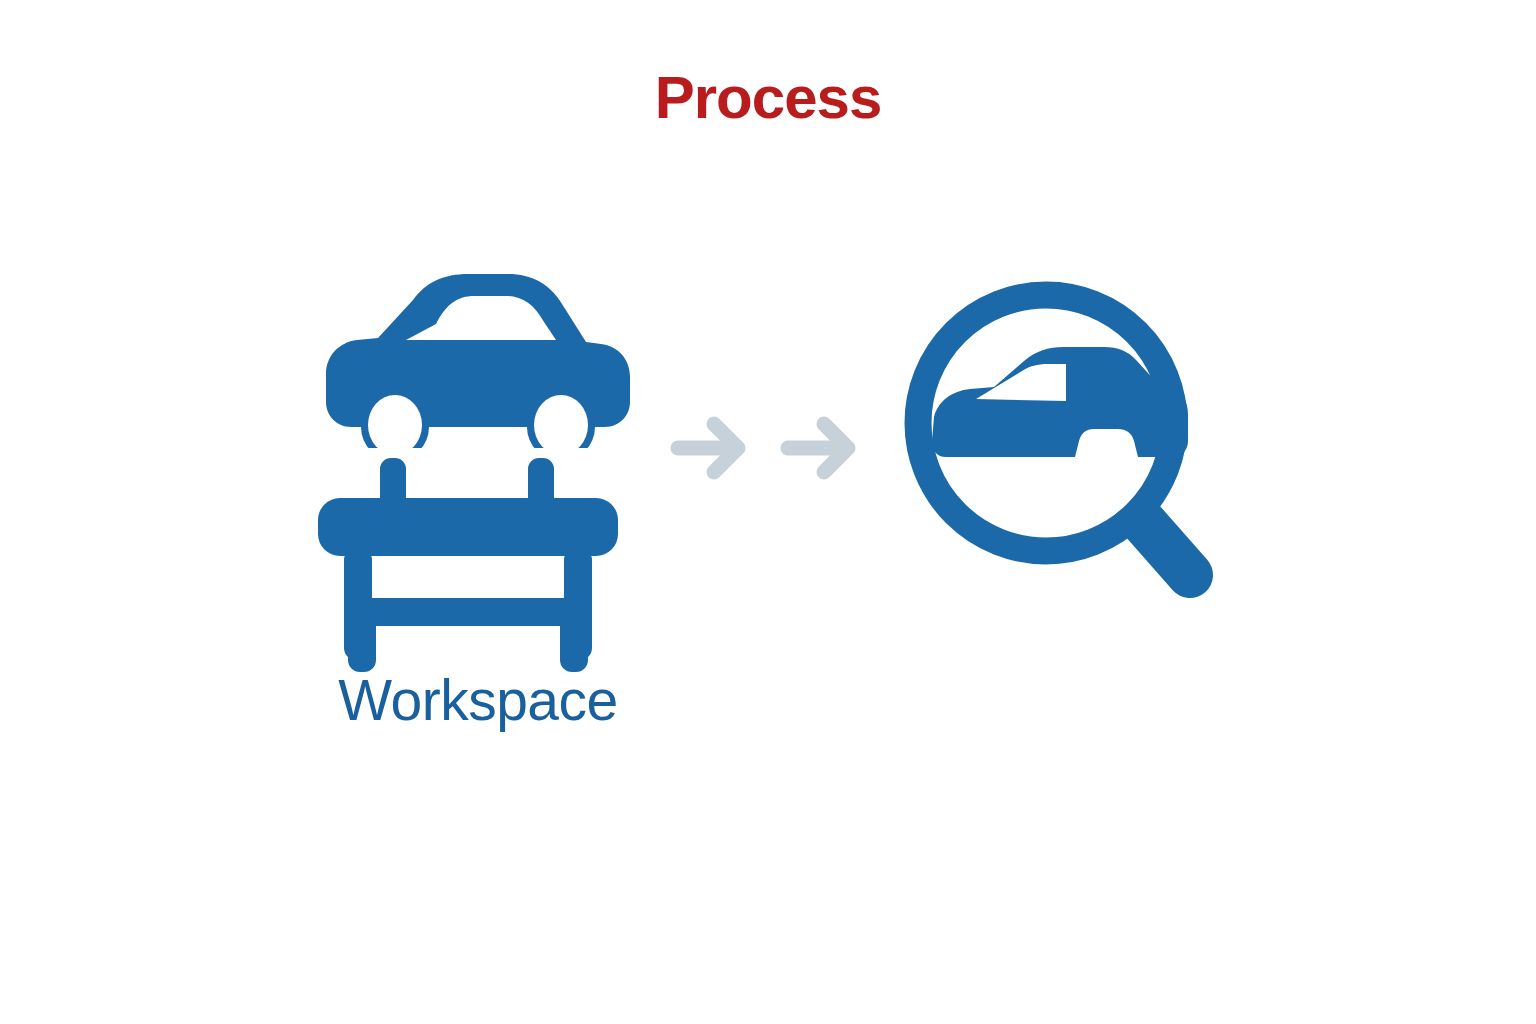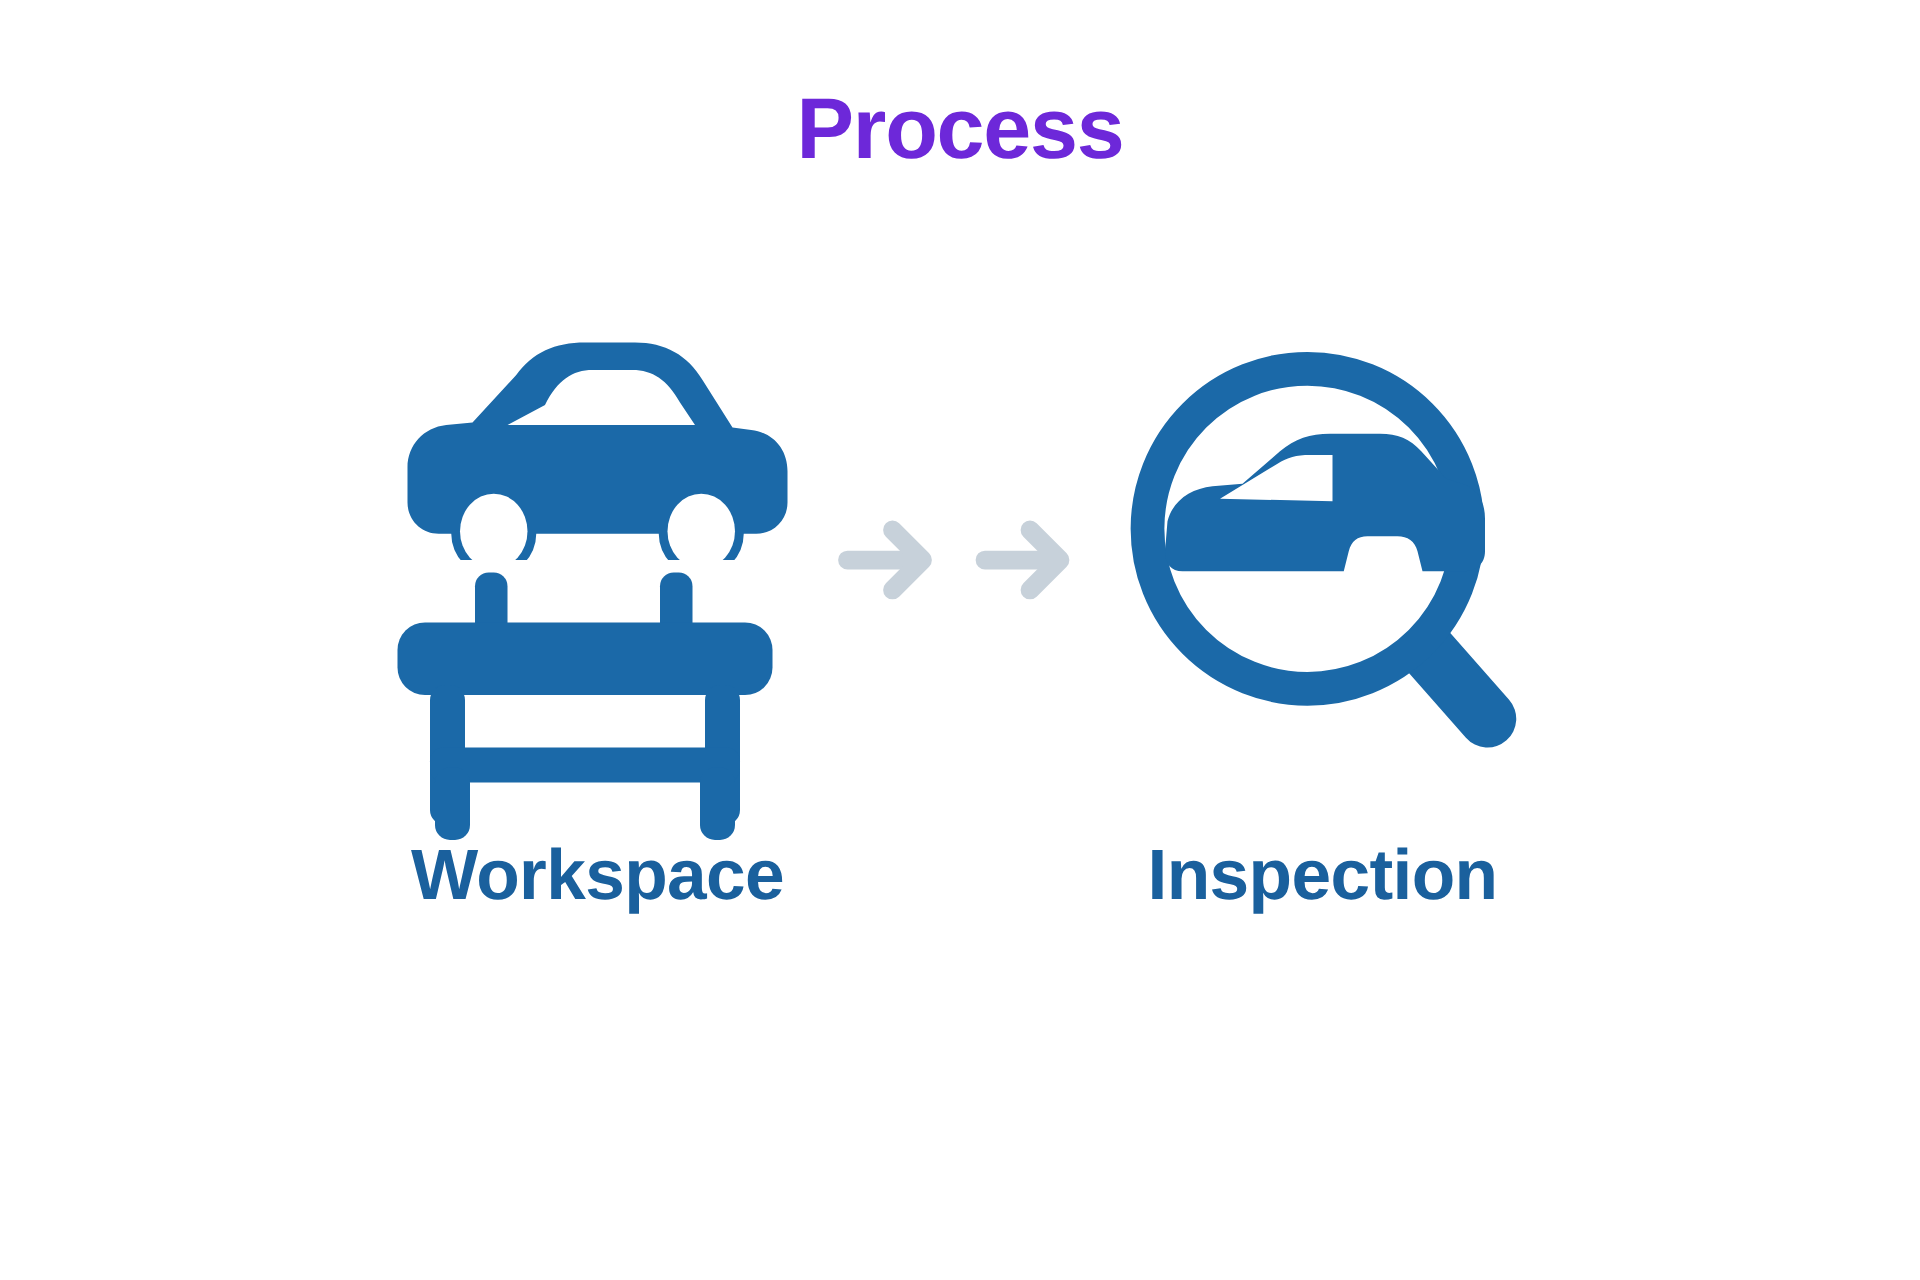--- a/index.html
+++ b/index.html
@@ -23,24 +23,24 @@
     background: #ffffff;
   }
 
   
   #page-title {
     position: absolute;
     top: 66px;
     left: 0;
     width: 1536px;
     text-align: center;
-    font-size: 69px;
+    font-size: 60px;
     font-weight: bold;
     letter-spacing: -1px;
-    color: #6d28d9;
+    color: #b91c1c;
     line-height: 1.08;
     user-select: none;
   }
 
   
   #steps-row {
     position: absolute;
     top: 262px;
     left: 0;
     width: 1536px;
@@ -63,21 +63,21 @@
     width: 340px;
     display: flex;
     align-items: center;
     justify-content: center;
   }
 
   .step-label {
     margin-top: 32px;
     text-align: center;
     font-size: 57px;
-    font-weight: bold;
+    font-weight: normal;
     color: #1a609d;
     line-height: 1.28;
     letter-spacing: -0.5px;
     max-width: 340px;
     user-select: none;
   }
 
   .arrow-cell {
     width: 110px;
     height: 370px;
@@ -212,18 +212,17 @@
             <path d="M78 124
                      L124 96
                      C132 91 139 89 150 89
                      L168 89
                      L168 126
                      Z" fill="#ffffff"></path>
           </g>
         </svg>
       </div>
       <div class="step-label">
-        <div>Inspection</div>
       </div>
     </div>
 
   </div>
 </div>
 
 </body></html>

